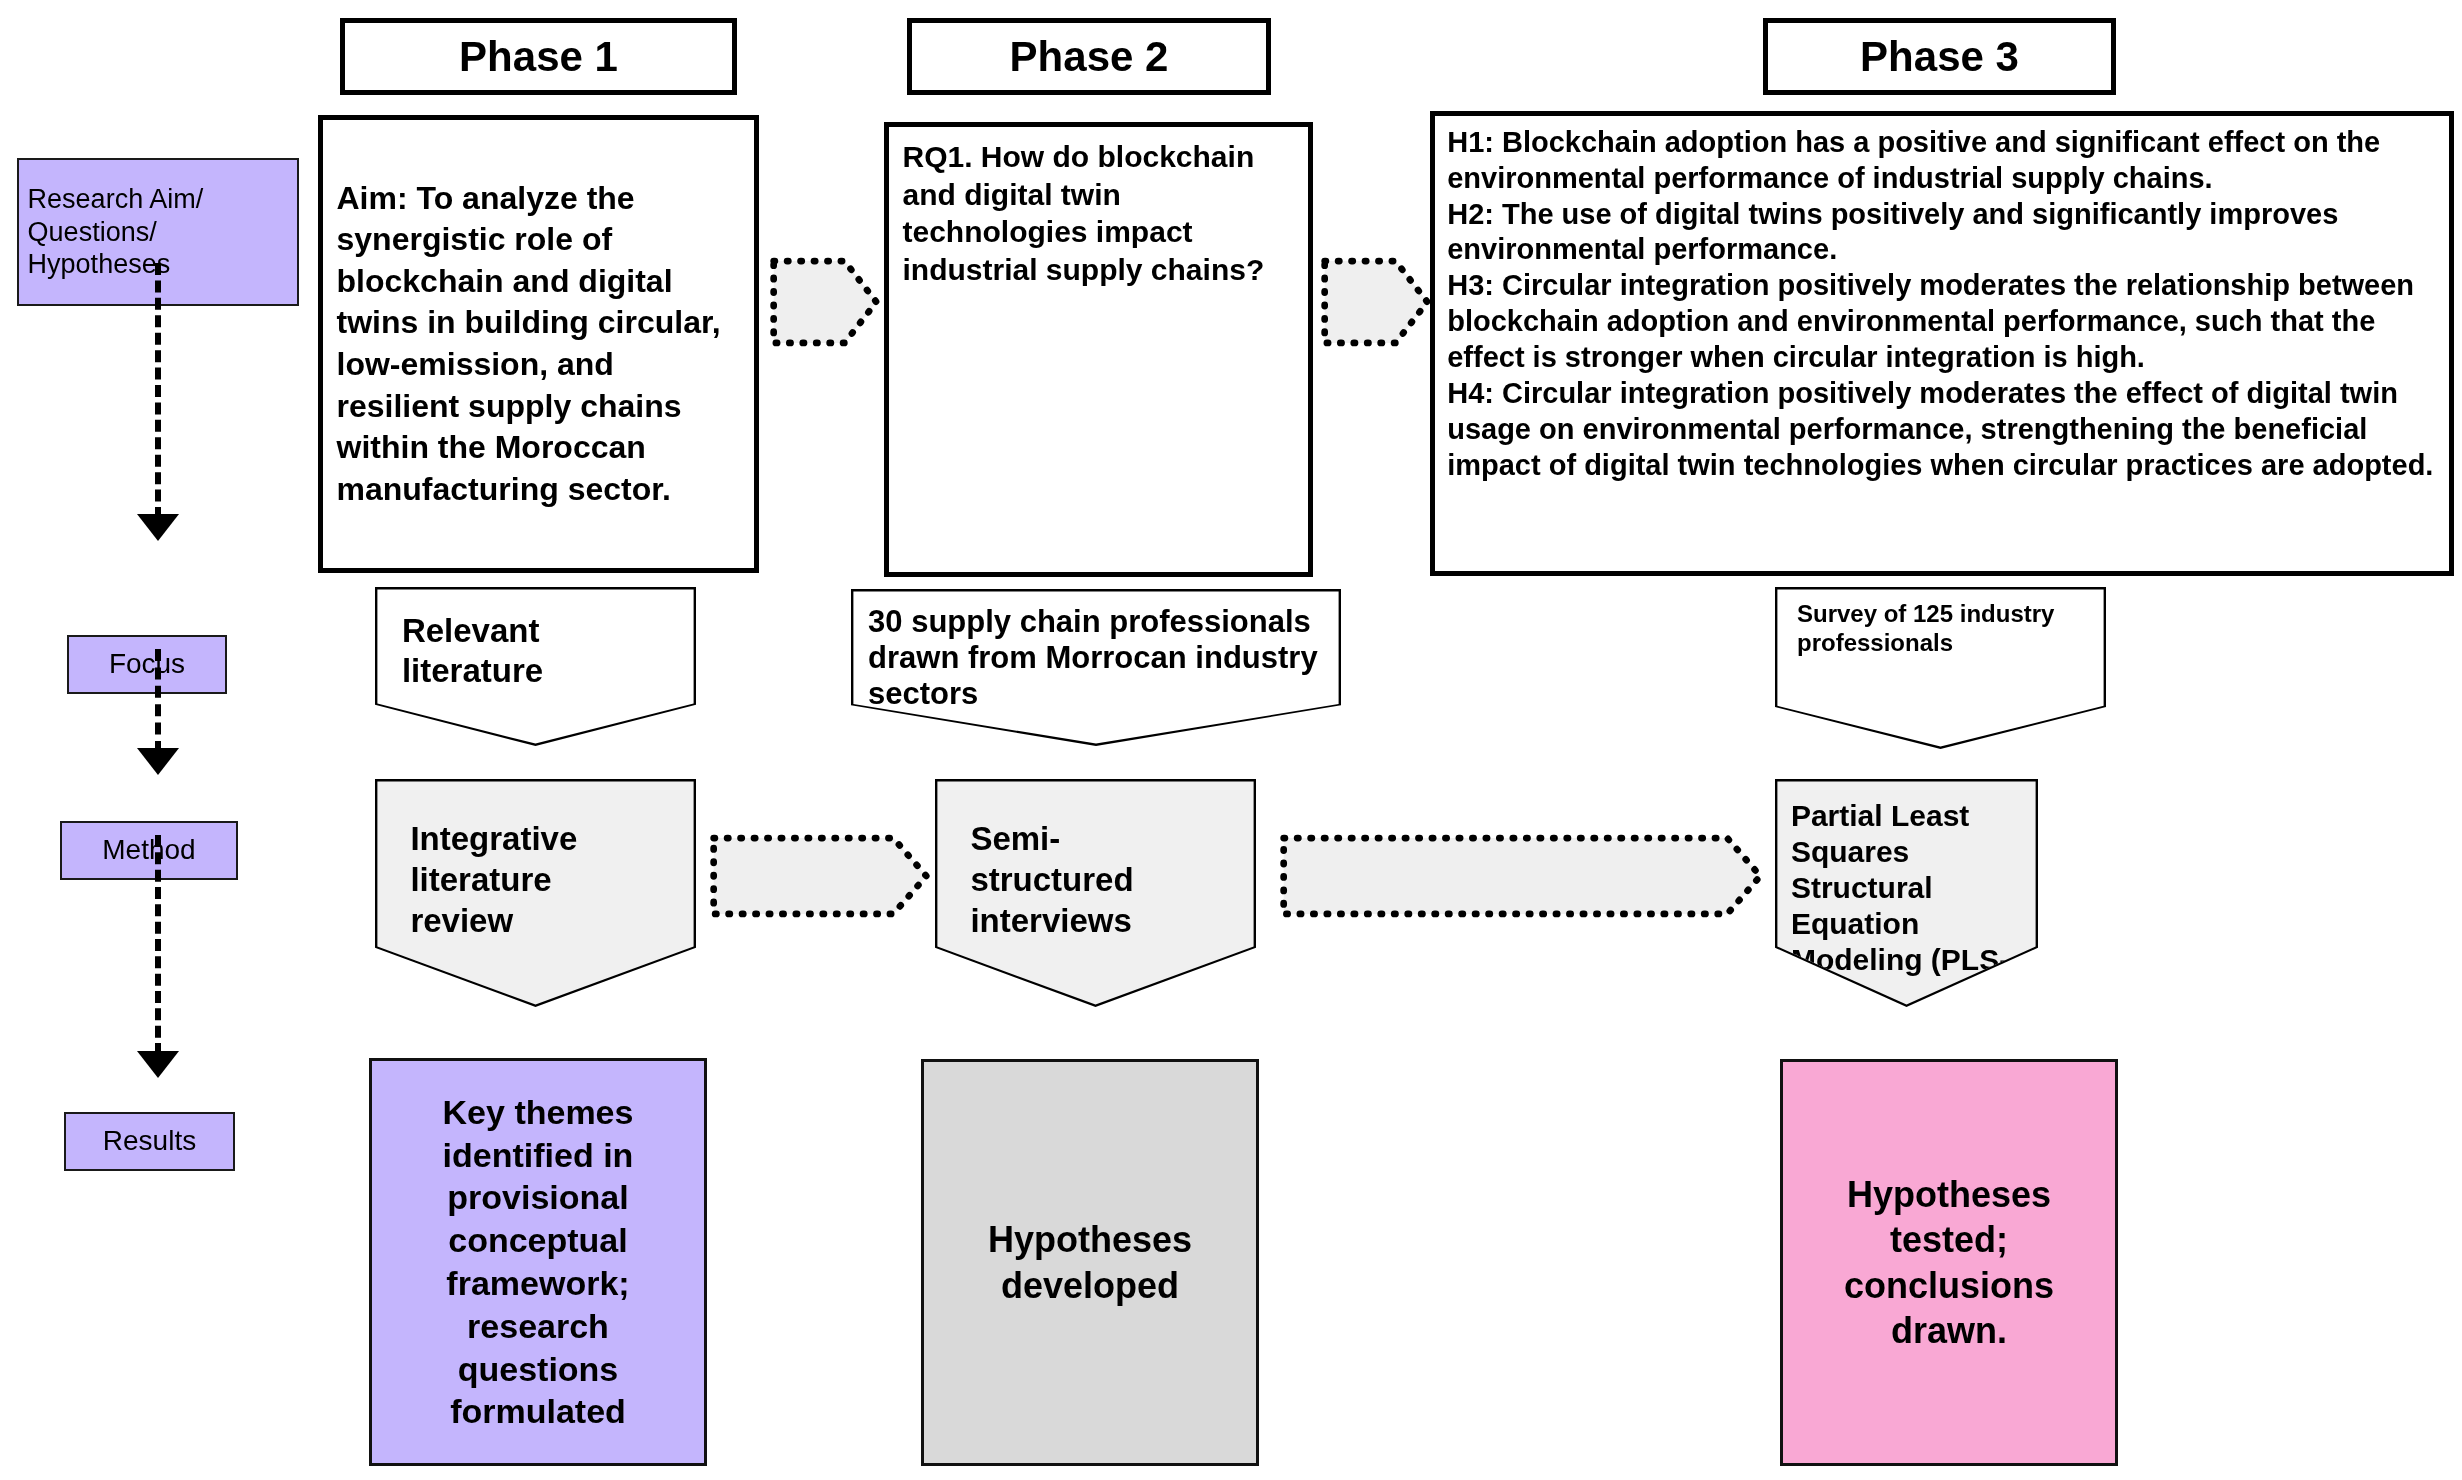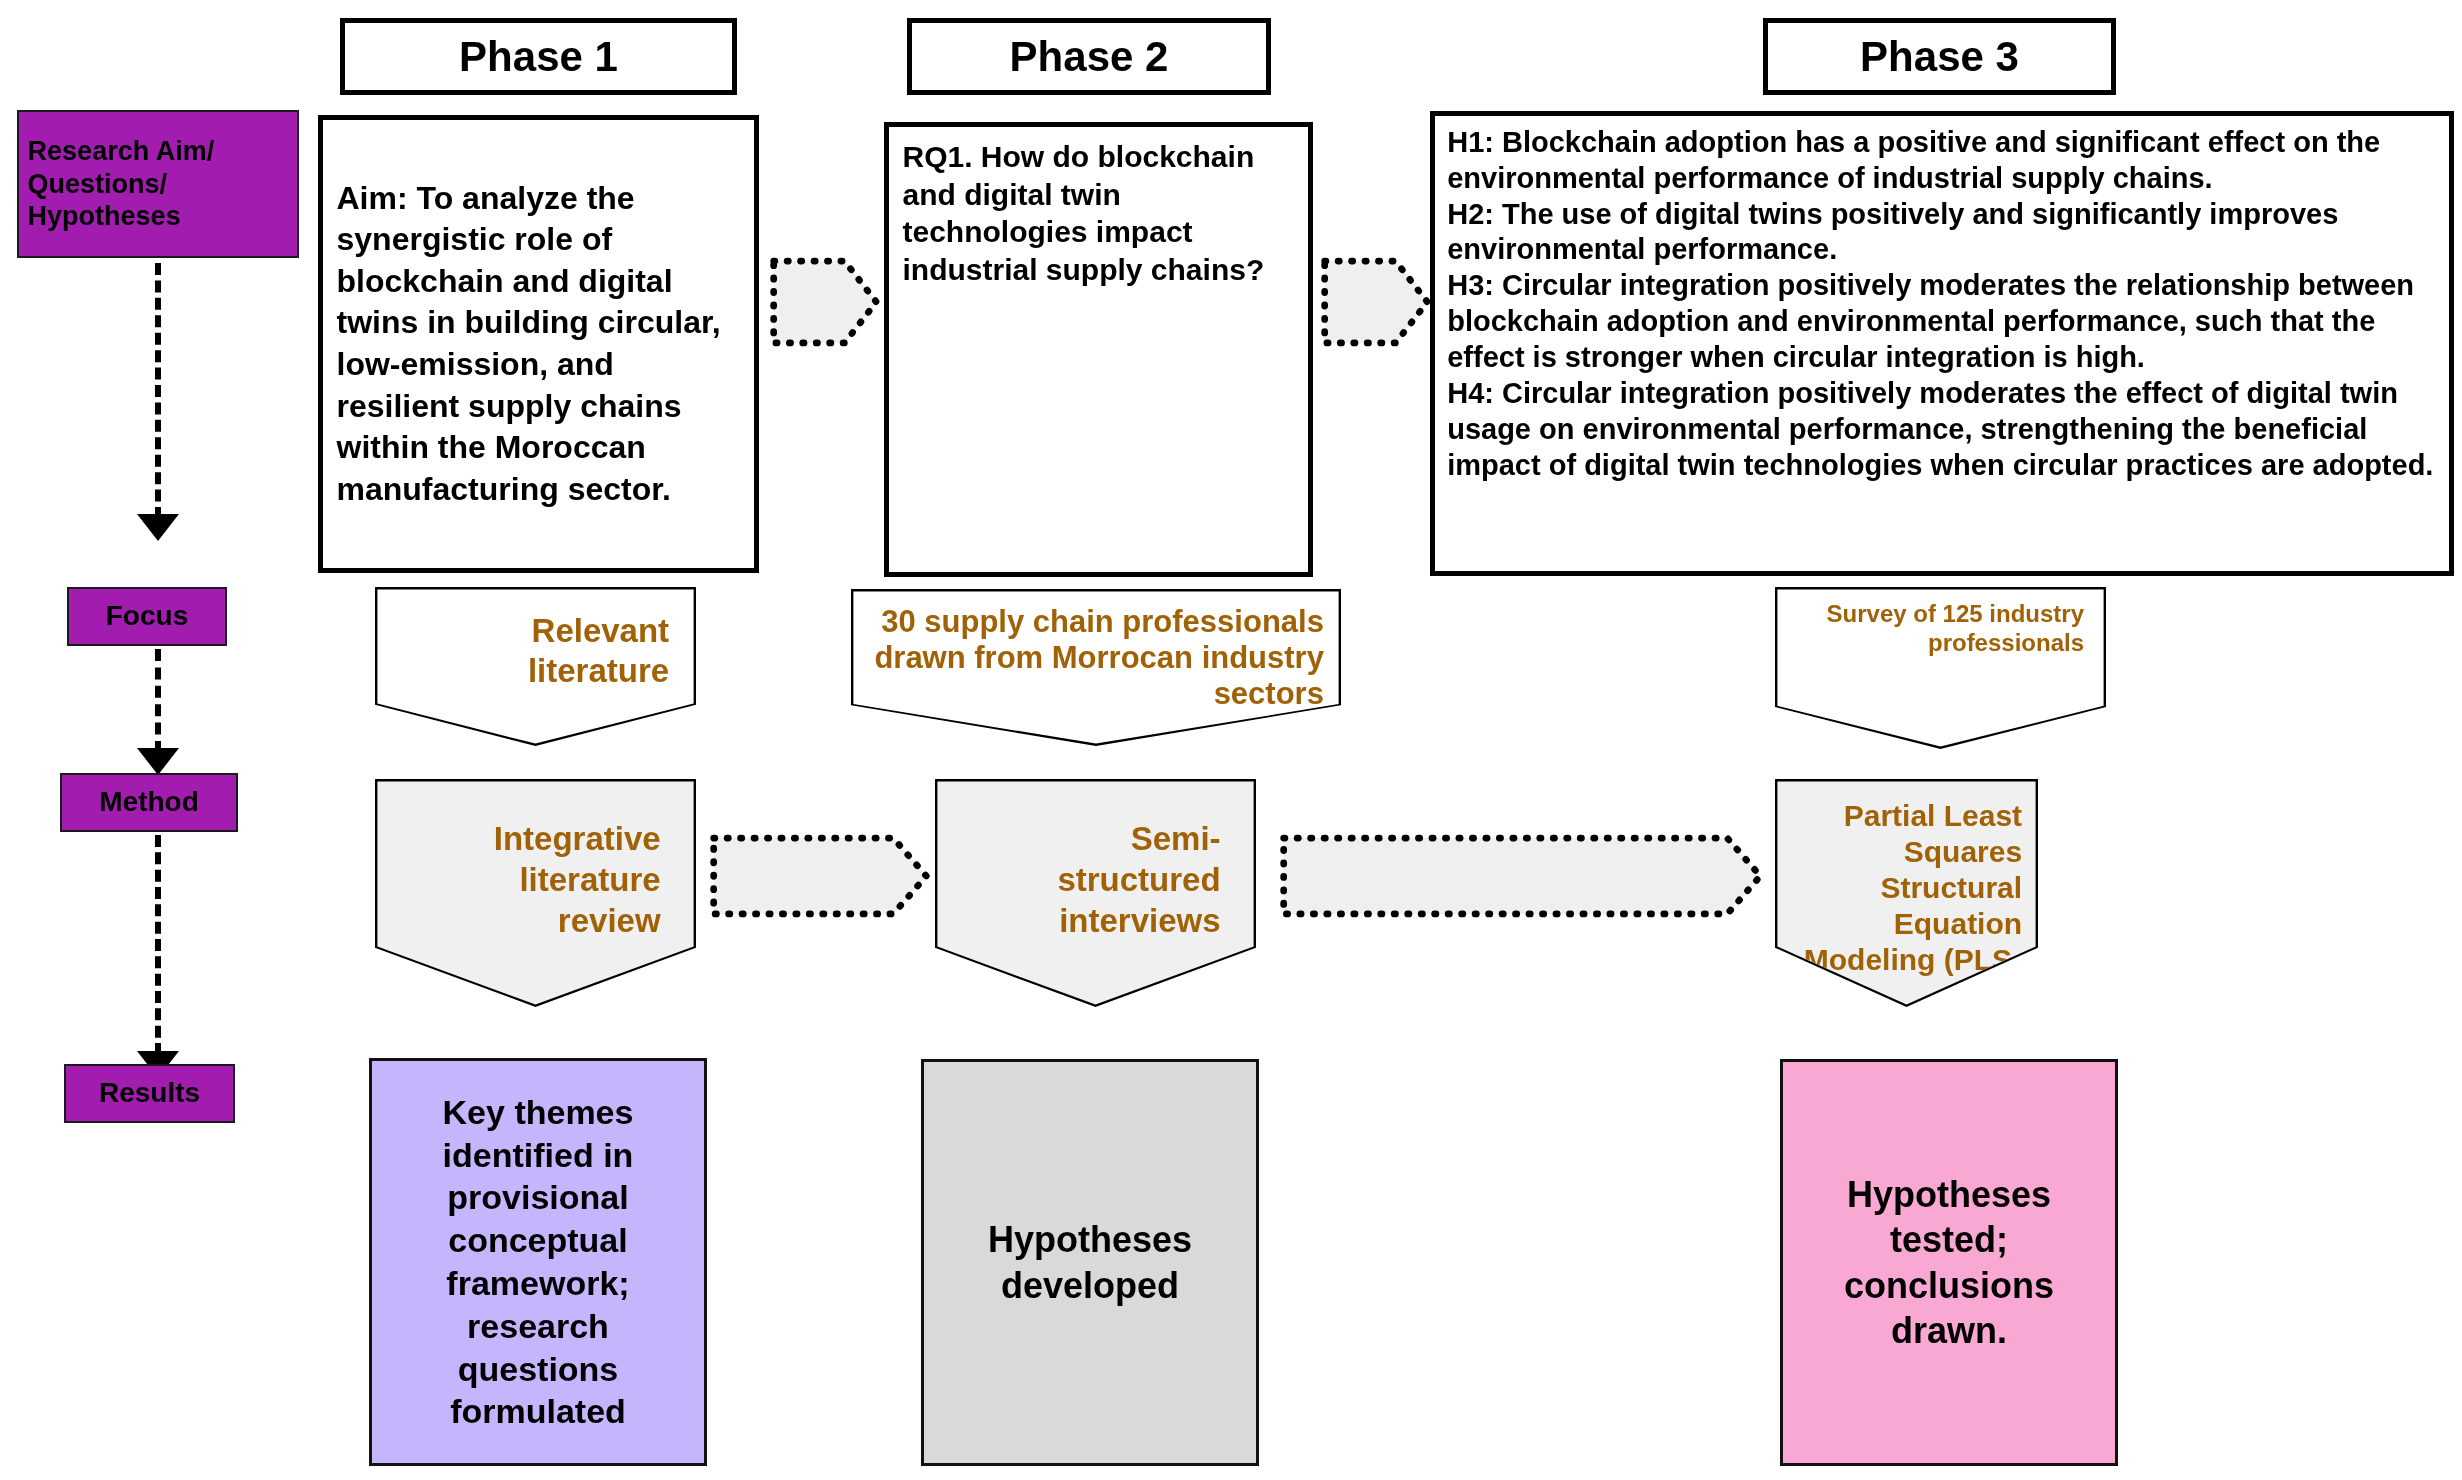--- a/index.html
+++ b/index.html
@@ -48,28 +48,29 @@
   }
   .content-box .inner {
     width: 100%;
     padding: 0 13.5px;
   }
   .content-box p { margin: 0; }
 
   
   .stage-label {
     border: 2.4px solid #1a1a1a;
-    background: #a21caf;
-    display: flex;
-    align-items: center;
-    justify-content: center;
-    font-weight: bold;
+    background: #c4b5fd;
+    display: flex;
+    align-items: center;
+    justify-content: center;
+    font-weight: normal;
     color: #000000;
     text-align: center;
     line-height: 1.22;
+    margin-top: 48px;
   }
   .stage-label.multi { justify-content: flex-start; padding-left: 8.6px; text-align: left; }
 
   
   .v-dash {
     border-left: 6.7px dashed #000000;
     height: 100%;
   }
   .arrow-head-down {
     width: 0; height: 0;
@@ -91,22 +92,22 @@
     position: absolute;
     left: 2.4px; top: 2.4px; right: 2.4px; bottom: 2.4px;
     -webkit-clip-path: polygon(0% 0%, 100% 0%, 100% 74%, 50% 100%, 0% 74%);
     clip-path: polygon(0% 0%, 100% 0%, 100% 74%, 50% 100%, 0% 74%);
     display: flex;
     align-items: flex-start;
     justify-content: center;
   }
   .pent-text {
     font-weight: bold;
-    text-align: right;
-    color: #a16207;
+    text-align: left;
+    color: #000000;
     width: 100%;
     box-sizing: border-box;
   }
 
   
   .result-box {
     border: 3.7px solid #111111;
     display: flex;
     align-items: center;
     justify-content: center;

